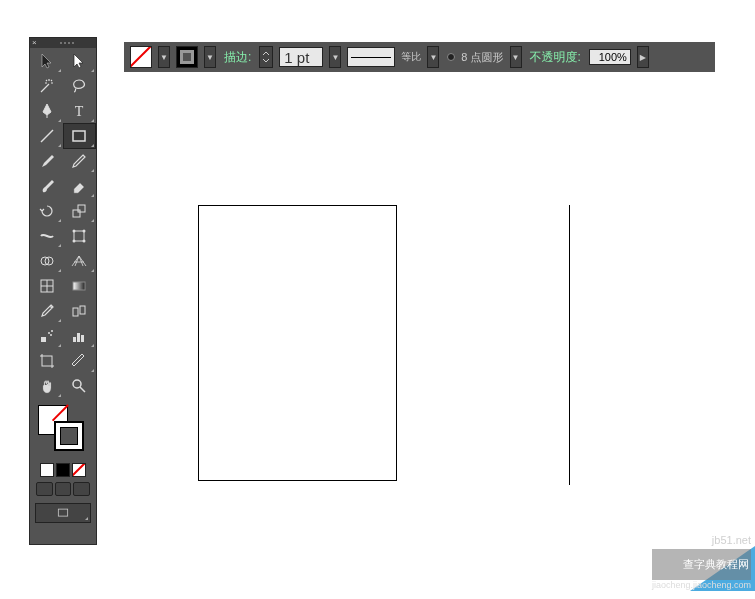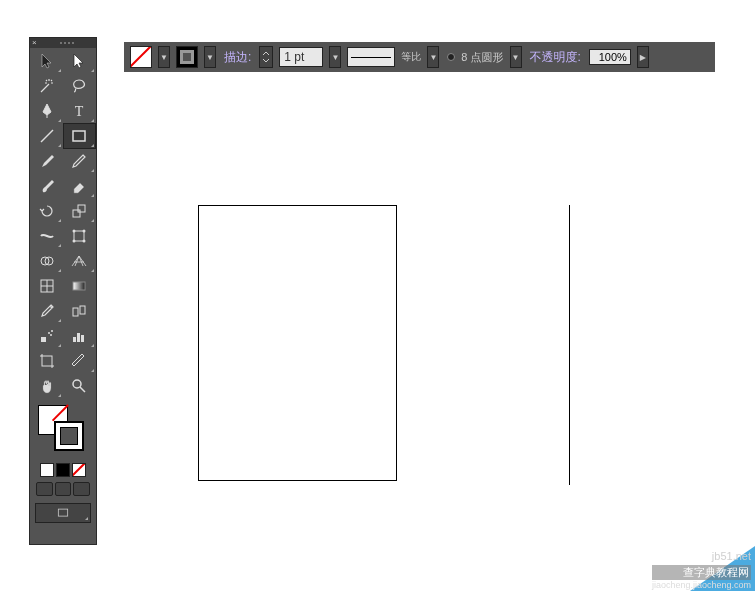--- a/index.html
+++ b/index.html
@@ -139,27 +139,27 @@
   border: 1px solid #222; display: flex;
   align-items: center; justify-content: center;
   color: #ccc; font-size: 8px; cursor: pointer;
 }
 .tb-stroke-sw {
   width: 22px; height: 22px; border: 1px solid #222;
   background: #535353;
   box-shadow: inset 0 0 0 3px #000, inset 0 0 0 6px #999;
 }
 .tb-label {
-  color: #c4b5fd; font-size: 12px;
+  color: #86efac; font-size: 12px;
   padding: 0 2px;
 }
 .tb-input {
   height: 20px; background: #e8e8e8;
   border: 1px solid #222; padding: 0 4px;
-  font-size: 12px; color: #333;
+  font-size: 15px; color: #333;
 }
 .tb-preview {
   width: 48px; height: 20px; background: #e8e8e8;
   border: 1px solid #222; display: flex;
   align-items: center; justify-content: center;
 }
 .tb-preview .line { width: 40px; height: 1px; background: #000; }
 .tb-radio {
   width: 8px; height: 8px; border-radius: 50%;
   border: 1px solid #888; background: #222;
@@ -200,21 +200,21 @@
   opacity: 0.85;
 }
 .watermark .txt {
   position: relative; z-index: 1;
   padding-right: 4px; color: #d0d0d0;
   text-align: right; line-height: 1.2;
 }
 .watermark .zh {
   color: #fff; font-size: 11px;
   background: rgba(120,120,120,0.55);
-  padding: 1px 2px; margin-top: 2px;
+  padding: 9px 2px; margin-top: 2px;
 }
 </style>
 </head>
 <body>
 
 <div class="toolbox">
   <div class="toolbox-header">
     <div class="toolbox-close">×</div>
     <div class="toolbox-grip">
         <span></span>

